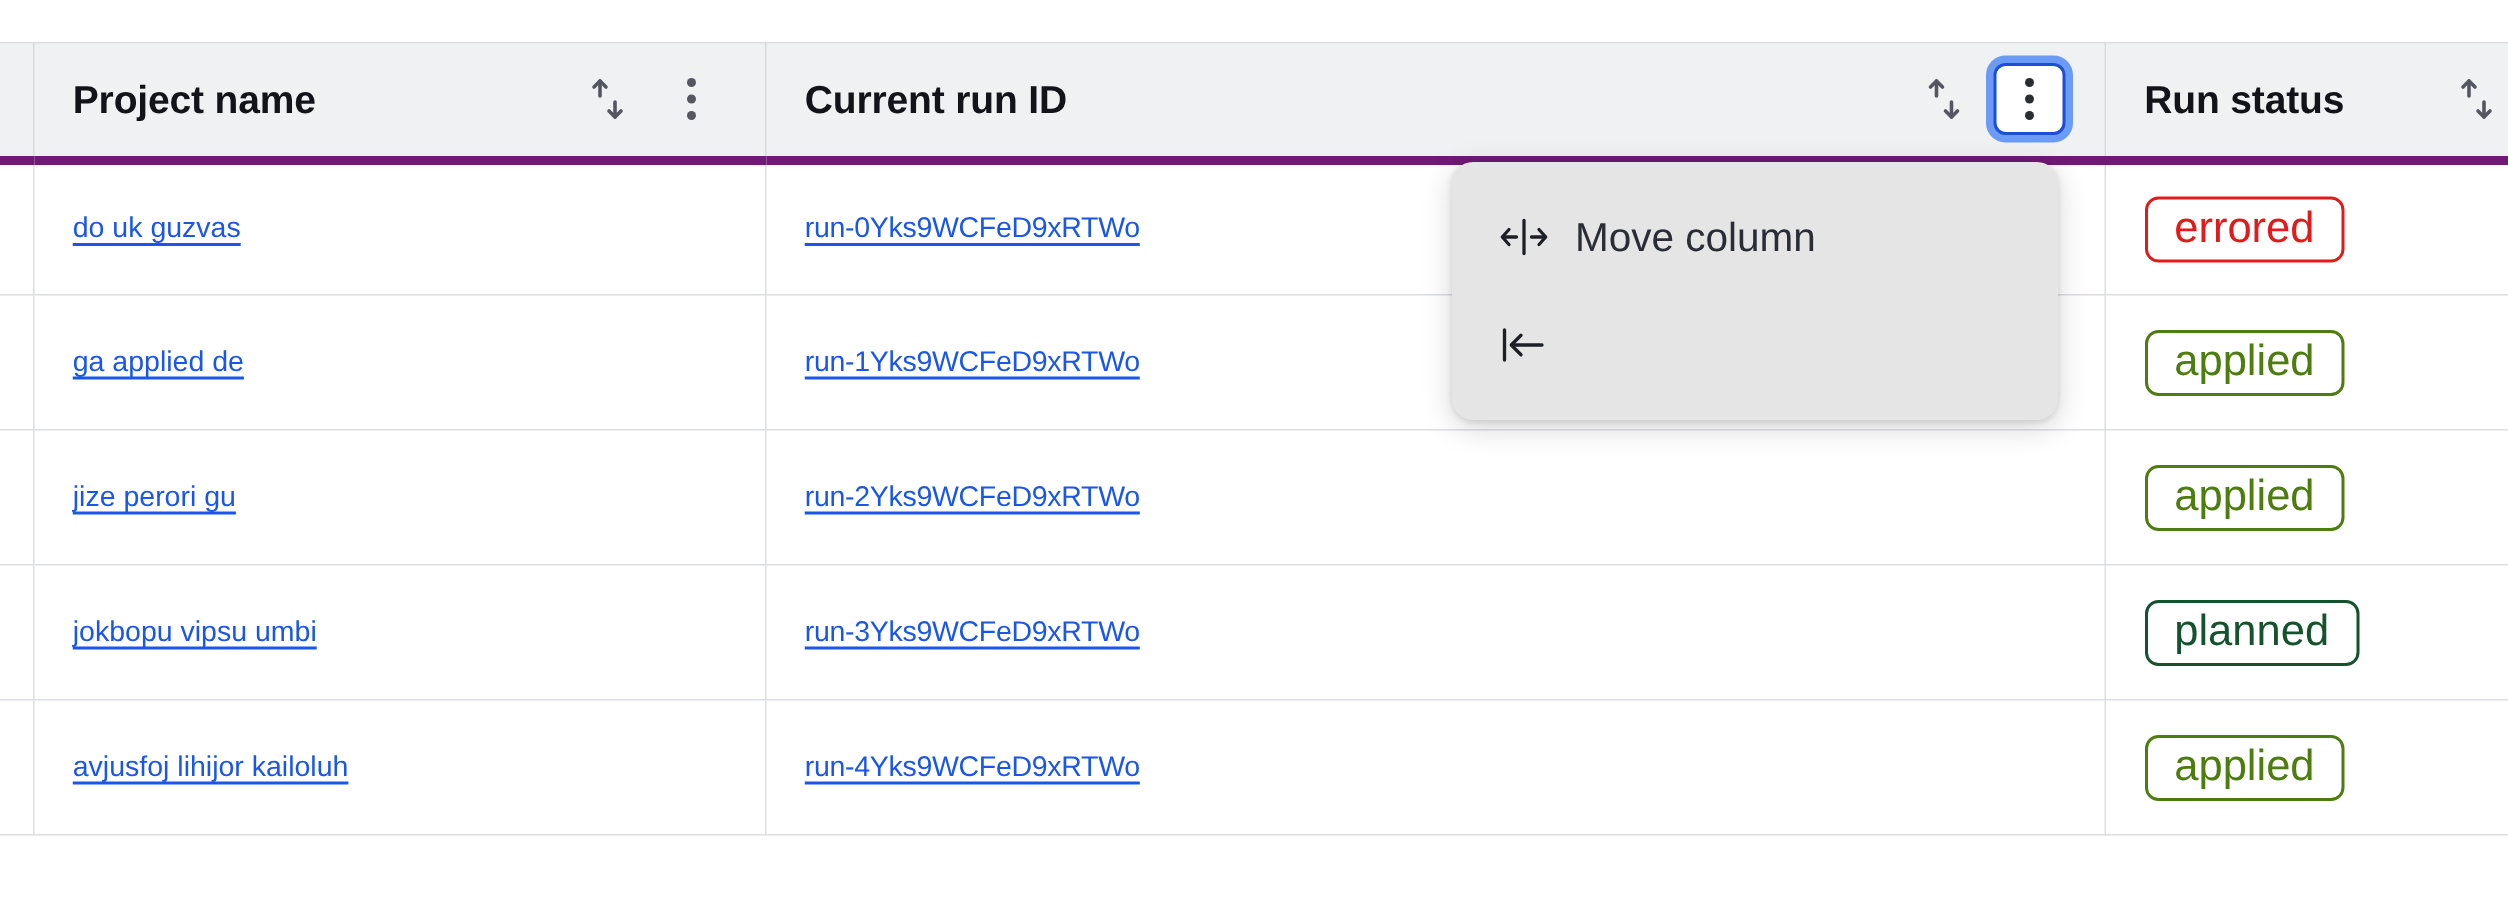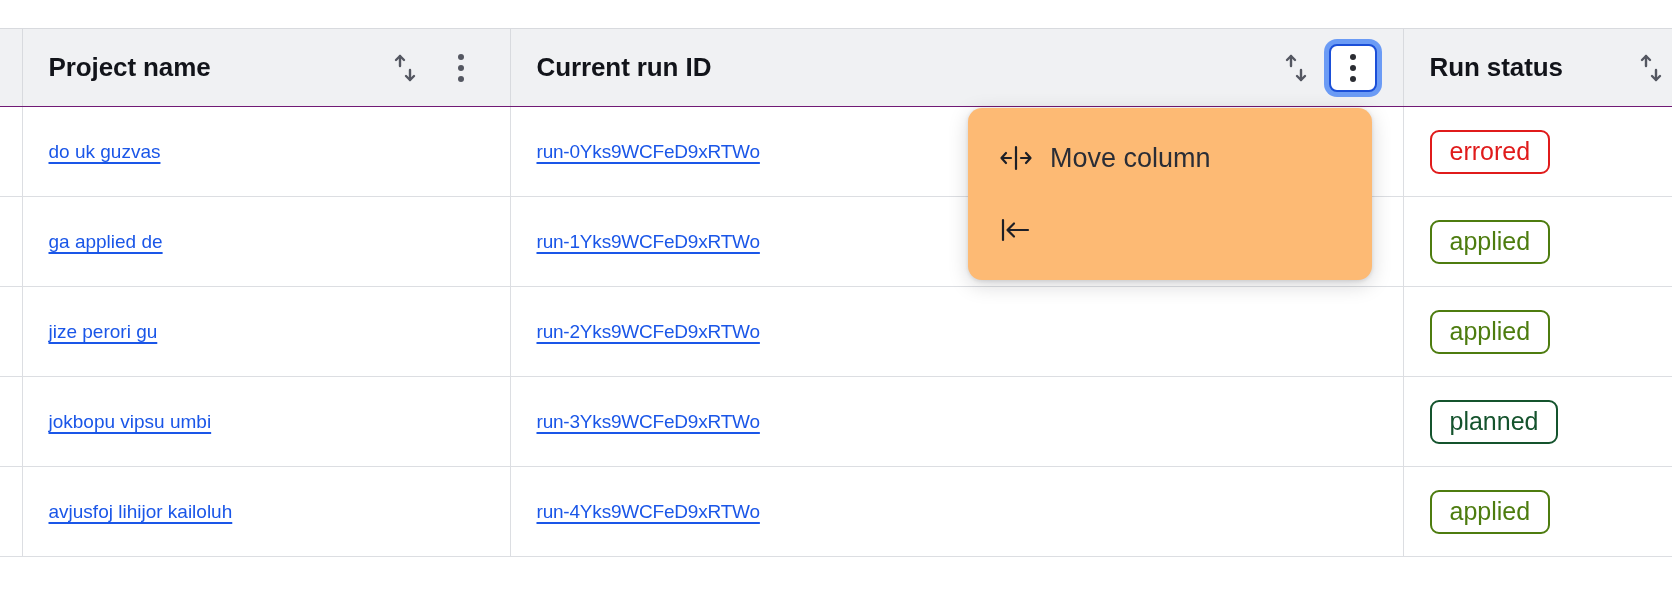--- a/index.html
+++ b/index.html
@@ -27,21 +27,21 @@
     top: 28px;
   }
   table.grid col.c-select { width: 22px; }
   table.grid col.c-project { width: 488px; }
   table.grid col.c-run { width: 893px; }
   table.grid col.c-status { width: 297px; }
 
   thead th {
     background: #f0f1f3;
     border-top: 1px solid #d8dade;
-    border-bottom: 1px solid #701a75;
+    border-bottom: 6px solid #701a75;
     border-right: 1px solid #d8dade;
     height: 78px;
     padding: 0 26px;
     margin: 0;
     vertical-align: middle;
     box-sizing: border-box;
   }
   thead th.select-col { padding: 0; border-right: 1px solid #d8dade; }
   thead th:last-child { border-right: none; }
 
@@ -128,35 +128,35 @@
 
   .badge {
     display: inline-flex;
     align-items: center;
     justify-content: center;
     height: 44px;
     min-width: 96px;
     padding: 0 18px;
     border-radius: 9px;
     border: 2px solid currentColor;
-    font-size: 25px;
+    font-size: 29px;
     background: #ffffff;
     box-sizing: border-box;
   }
   .badge.errored  { color: #e01b1b; }
   .badge.applied  { color: #4d7c0f; }
   .badge.planned  { color: #14532d; }
 
   
   .menu {
     position: absolute;
     left: 968px;
     top: 108px;
     width: 404px;
-    background: #fdba74;
+    background: #e5e5e5;
     border-radius: 14px;
     box-shadow: 0 5px 20px rgba(16,19,26,.17), 0 1px 4px rgba(16,19,26,.12);
     padding: 14px 0 14px 0;
     box-sizing: border-box;
     z-index: 40;
   }
   .menu-item {
     display: flex;
     align-items: center;
     height: 72px;

